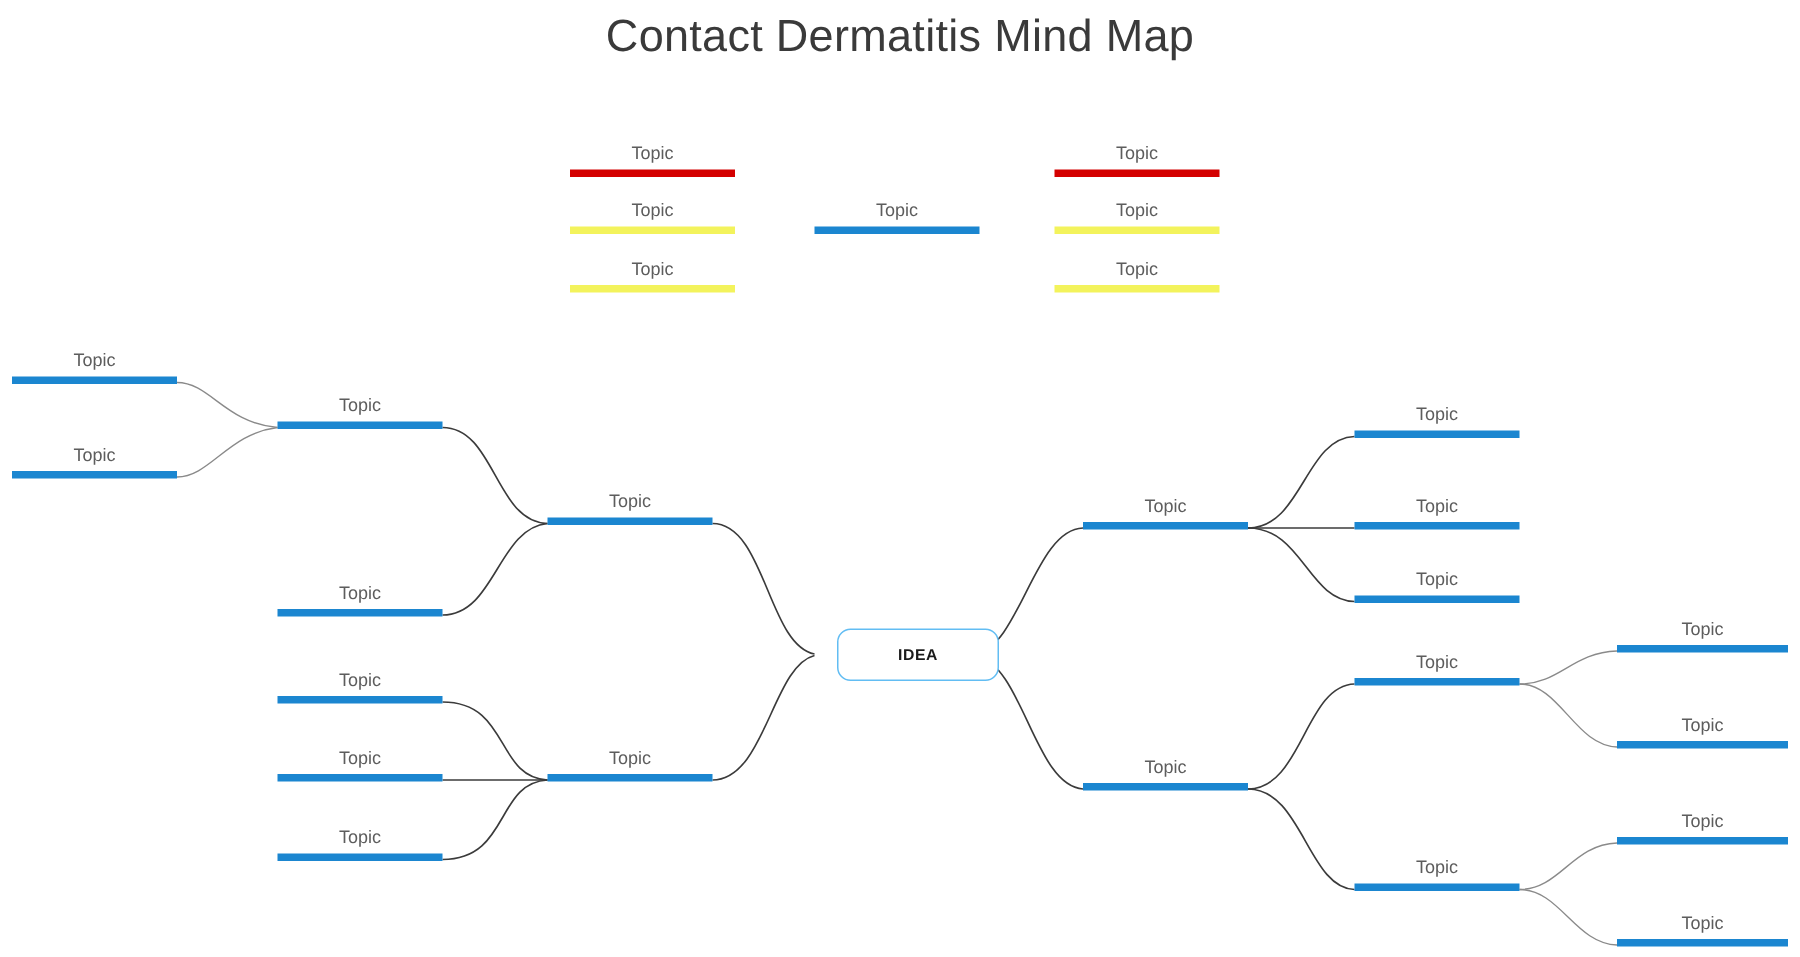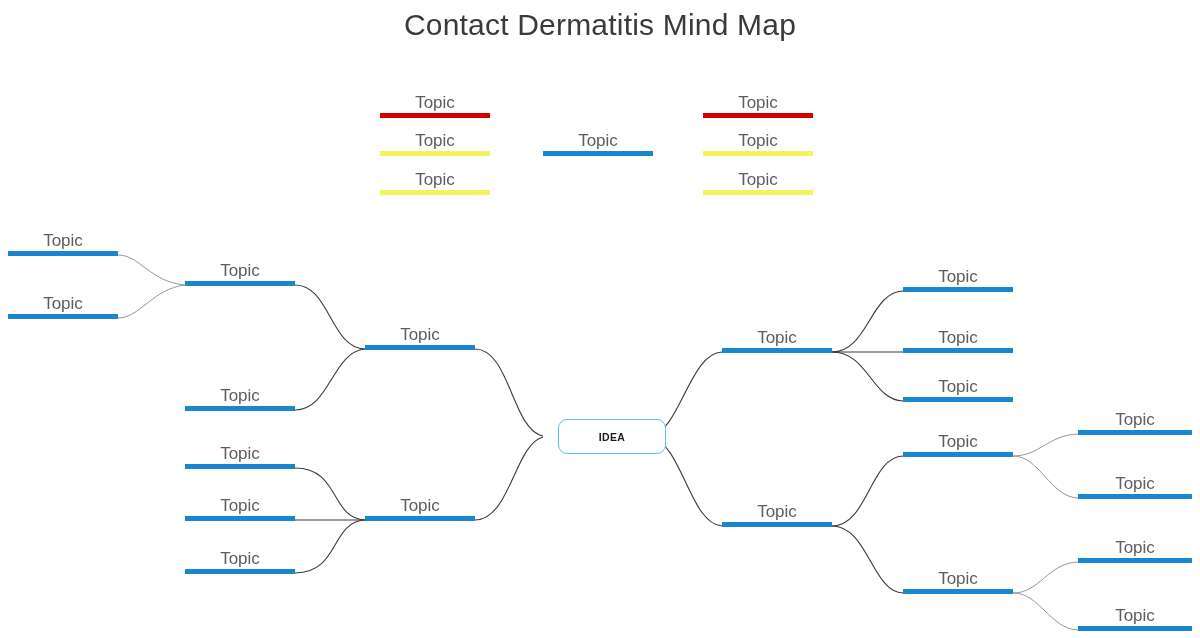--- a/index.html
+++ b/index.html
@@ -49,21 +49,21 @@
     height: 5px;
     background: #1b86d0;
     width: 100%;
   }
   .node .cap {
     position: absolute;
     left: 0;
     width: 100%;
     bottom: 9px;
     text-align: center;
-    font-size: 17px;
+    font-size: 12px;
     color: #5d5d5d;
     white-space: nowrap;
     line-height: 13px;
   }
   .node.red .bar   { background: #d40000; }
   .node.yellow .bar{ background: #f3f35c; }
 
   
   #idea {
     position: absolute;

